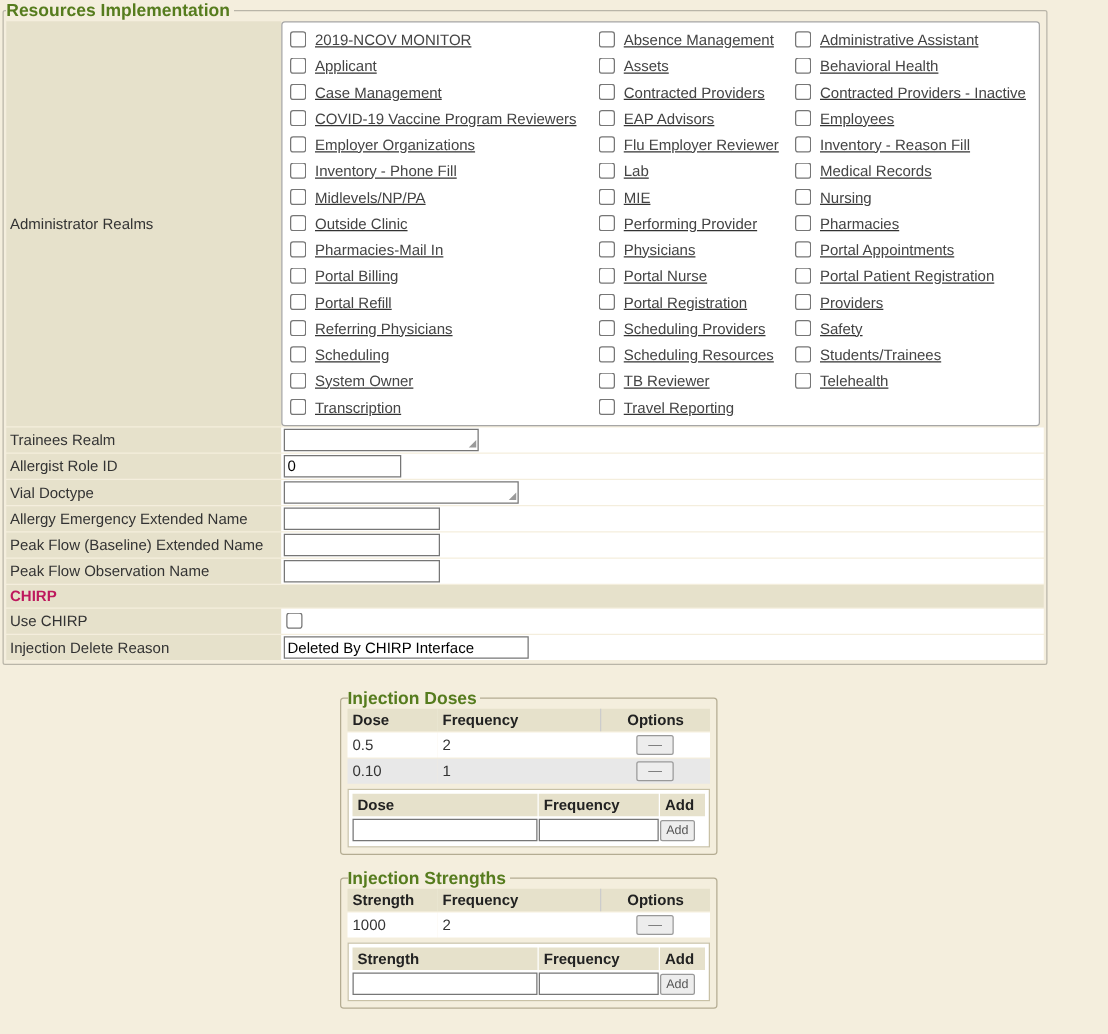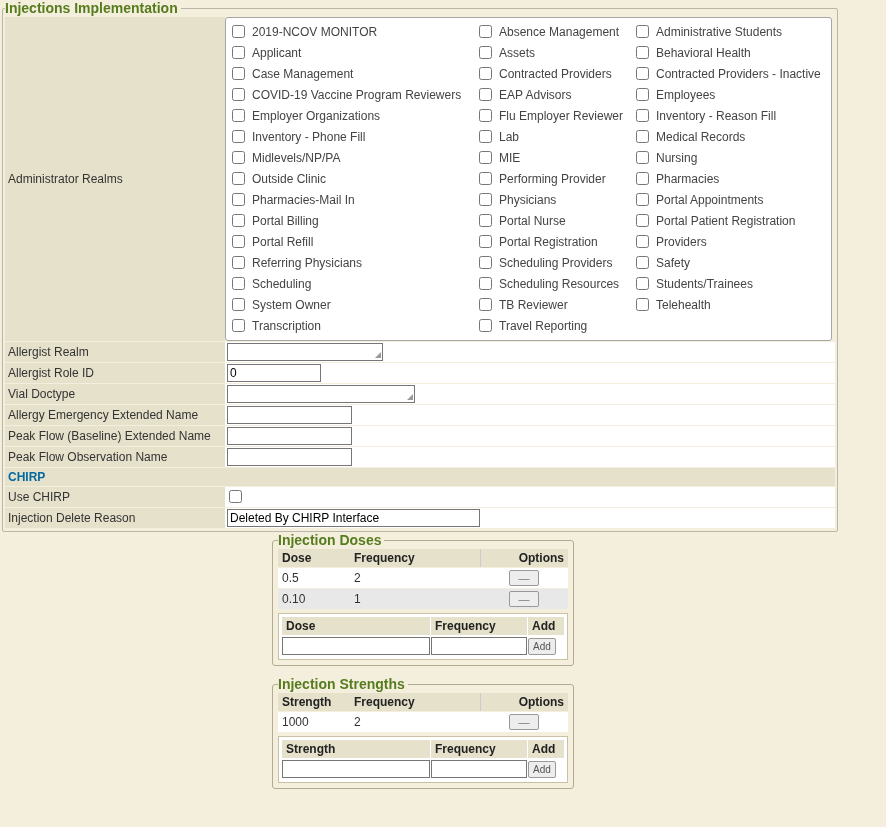--- a/index.html
+++ b/index.html
@@ -21,24 +21,24 @@
   }
   .main-fieldset > legend, .sub-fieldset > legend {
     color: #567c1e; font-weight: bold; font-size: 14px;
     padding: 0 3px 0 0; margin-left: 0;
   }
   .form-table { width: 100%; border-collapse: separate; border-spacing: 0 1px; }
   .form-table td.lbl {
     background: #e6e1cb; width: 220px;
     padding: 2px 1px 2px 3px; vertical-align: middle; white-space: nowrap;
   }
-  .form-table td.val { background: #ffffff; padding: 1px 2px; height: 20px; }
+  .form-table td.val { background: #ffffff; padding: 1px 2px; height: 20px; text-decoration: underline; }
   .form-table tr.realms-row td.val { background: transparent; padding: 0; }
   .form-table td.section-hdr {
-    background: #e6e1cb; font-weight: bold; color: #0369a1; padding: 2px 1px 2px 3px;
+    background: #e6e1cb; font-weight: bold; color: #be185d; padding: 2px 1px 2px 3px;
   }
   .cb-panel {
     background: #fff; border: 1px solid #a6a6a6; border-radius: 3px;
     padding: 3px 6px 4px 6px; display: flex; margin: 0 3px 0 0;
   }
   .cb-col { display: flex; flex-direction: column; }
   .cb-col:nth-child(1){ width: 247px; }
   .cb-col:nth-child(2){ width: 157px; }
   .cb-item { display: flex; align-items: center; height: 21px; color: #444; white-space: nowrap; cursor: default; }
   .cb-item input { margin: 0 7px 0 0; width: 13px; height: 13px; }
@@ -51,28 +51,28 @@
   .grip-wrap::after {
     content:""; position:absolute; right:2px; bottom:3px;
     width:0; height:0;
     border-left:6px solid transparent; border-bottom:6px solid #9a9a9a;
   }
   .use-chirp-cb { width:13px; height:13px; margin:2px 0 0 2px; }
 
   .sub-wrap { margin-left: 270px; }
   .sub-fieldset {
     width: 302px; border: 1px solid #b4ac92; border-radius: 3px;
-    margin-top: 0; padding: 0 5px 5px 5px;
+    margin-top: 18px; padding: 0 5px 5px 5px;
   }
   .data-table { width: 100%; border-collapse: separate; border-spacing: 0 1px; }
   .data-table th {
     background: #e6e1cb; text-align: left; font-weight: bold; color: #222;
     padding: 2px 4px; height: 18px;
   }
-  .data-table th.opt-hdr { text-align: right; border-left: 1px solid #cccccc; width: 88px; }
+  .data-table th.opt-hdr { text-align: center; border-left: 1px solid #cccccc; width: 88px; }
   .data-table th.c1 { width: 72px; }
   .data-table td { background: #fff; padding: 2px 4px; height: 18px; }
   .data-table tr.alt td { background: #e8e8e8; }
   .data-table td.opt { text-align: center; }
   .remove-btn {
     width: 30px; height: 16px; font-size: 11px; line-height: 10px;
     color: #777; background: #ededed; border: 1px solid #999;
     border-radius: 2px; padding: 0; cursor: pointer;
   }
   .add-box {
@@ -85,21 +85,21 @@
   .add-table input[type="text"] { width: 100%; }
   .add-btn {
     font-size: 10px; color: #555; background: #ededed; border: 1px solid #999;
     border-radius: 2px; padding: 1px 4px; height: 17px; cursor: pointer;
   }
 </style>
 </head>
 <body>
 
 <fieldset class="main-fieldset">
-  <legend>Injections Implementation</legend>
+  <legend>Resources Implementation</legend>
   <table class="form-table">
     <tbody>
         <tr class="realms-row">
       <td class="lbl">Administrator Realms</td>
       <td class="val">
         <div class="cb-panel">
               <div class="cb-col">
                 <label class="cb-item">
                   <input type="checkbox" style="">
                   <span>2019-NCOV MONITOR</span>
@@ -219,21 +219,21 @@
                   <span>TB Reviewer</span>
                 </label>
                 <label class="cb-item">
                   <input type="checkbox" style="">
                   <span>Travel Reporting</span>
                 </label>
               </div>
               <div class="cb-col">
                 <label class="cb-item">
                   <input type="checkbox" style="">
-                  <span>Administrative Students</span>
+                  <span>Administrative Assistant</span>
                 </label>
                 <label class="cb-item">
                   <input type="checkbox" style="">
                   <span>Behavioral Health</span>
                 </label>
                 <label class="cb-item">
                   <input type="checkbox" style="">
                   <span>Contracted Providers - Inactive</span>
                 </label>
                 <label class="cb-item">
@@ -278,21 +278,21 @@
                 </label>
                 <label class="cb-item">
                   <input type="checkbox" style="">
                   <span>Telehealth</span>
                 </label>
               </div>
             </div>
       </td>
     </tr>
     <tr>
-      <td class="lbl">Allergist Realm</td>
+      <td class="lbl">Trainees Realm</td>
       <td class="val"><span class="grip-wrap"><input type="text" style="width: 156px;" value=""></span></td>
     </tr>
     <tr>
       <td class="lbl">Allergist Role ID</td>
       <td class="val"><input type="text" style="width: 94px;" value="0"></td>
     </tr>
     <tr>
       <td class="lbl">Vial Doctype</td>
       <td class="val"><span class="grip-wrap"><input type="text" style="width: 188px;" value=""></span></td>
     </tr>
@@ -310,21 +310,21 @@
     </tr>
     <tr>
       <td class="section-hdr" colspan="2">CHIRP</td>
     </tr>
     <tr>
       <td class="lbl">Use CHIRP</td>
       <td class="val"><input type="checkbox" class="use-chirp-cb" style=""></td>
     </tr>
     <tr>
       <td class="lbl">Injection Delete Reason</td>
-      <td class="val"><input type="text" style="width: 253px;" value="Deleted By CHIRP Interface"></td>
+      <td class="val"><input type="text" style="width: 196px;" value="Deleted By CHIRP Interface"></td>
     </tr>
   </tbody>
     </table>
 </fieldset>
 
 <div class="sub-wrap">
   <fieldset class="sub-fieldset">
     <legend>Injection Doses</legend>
     <table class="data-table">
       <tbody>

